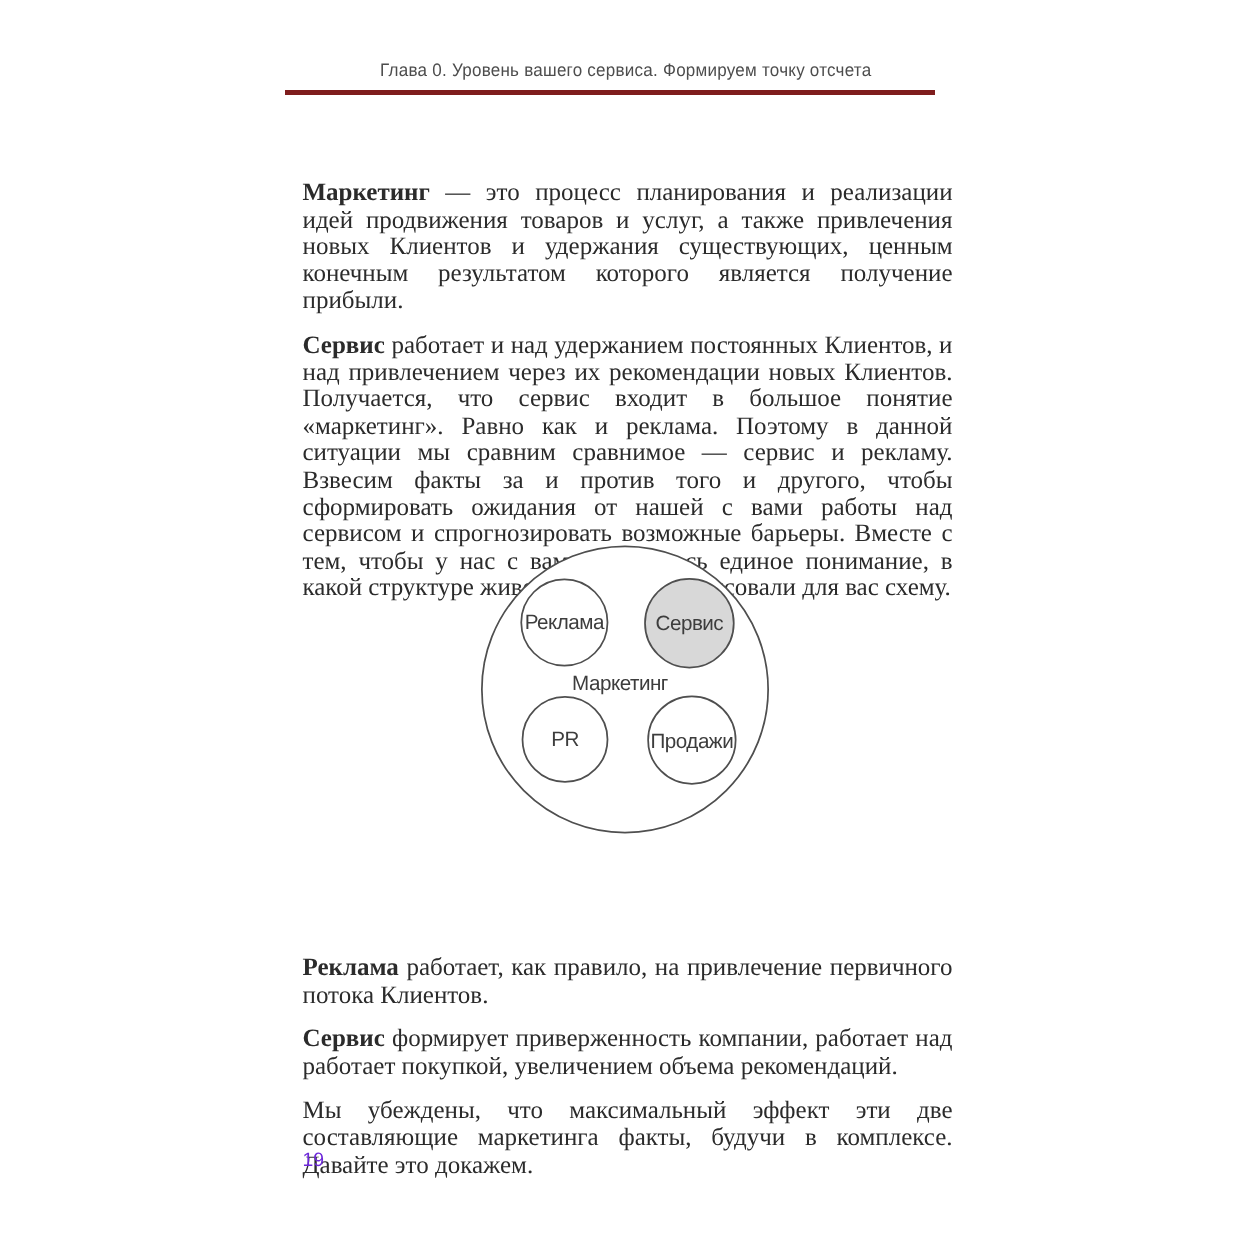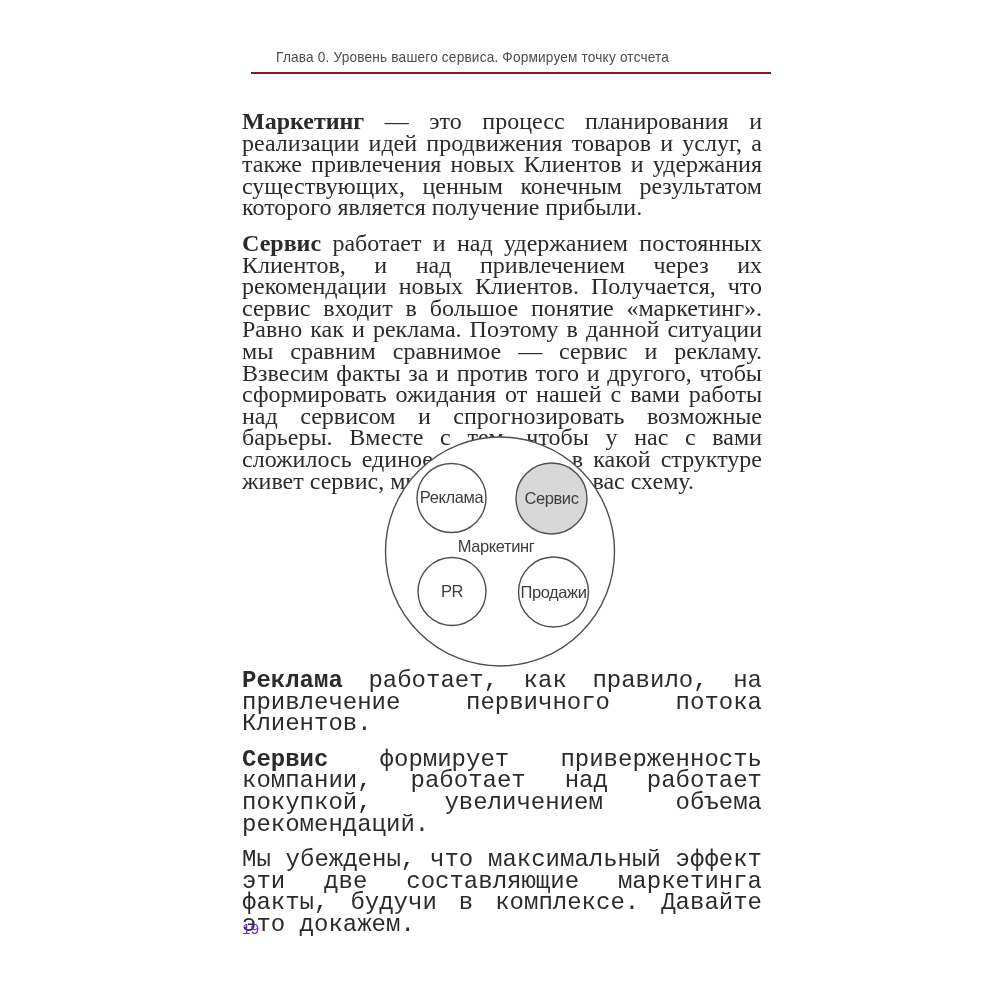--- a/index.html
+++ b/index.html
@@ -7,50 +7,51 @@
     position:relative;
     width:1000px;
     height:1000px;
     background:#ffffff;
     overflow:hidden;
     font-family:"Liberation Serif", serif;
   }
   
   .running-head{
     position:absolute;
-    left:251px;
+    left:228px;
     top:50px;
     width:520px;
-    text-align:left;
+    text-align:center;
     font-family:"Liberation Sans", sans-serif;
     font-size:14.5px;
     line-height:1;
     color:#4d4d4d;
     letter-spacing:0.2px;
     padding-bottom:7px;
-    border-bottom:2px solid #7f1d1d;
+    border-bottom:4px solid #7f1d1d;
   }
   .running-head .rh-text{
     display:inline-block;
     transform:scaleX(0.94);
     transform-origin:100% 50%;
     white-space:nowrap;
   }
   
   .text-block{
     position:absolute;
     left:242px;
     width:520px;
     color:#2b2b2b;
-    font-size:24px;
+    font-size:20px;
     line-height:21.6px;
     text-align:justify;
+    margin-top:33px;
   }
   .tb-top{top:111px;}
-  .tb-bottom{top:670px;font-family:Liberation Mono, monospace;}
+  .tb-bottom{top:731px;}
   .text-block p{margin:0 0 14px 0;}
   .text-block p:last-child{margin-bottom:0;}
   .text-block strong{font-weight:bold;}
   .text-block strong:empty{display:none;}
   
   .diagram-svg{
     position:absolute;
     left:378px;
     top:430px;
   }

